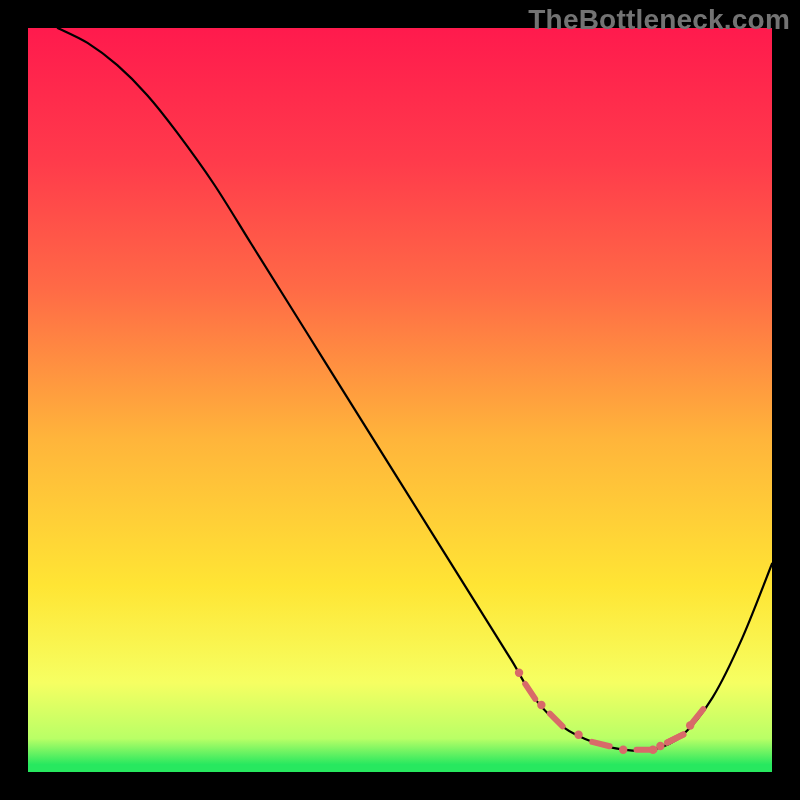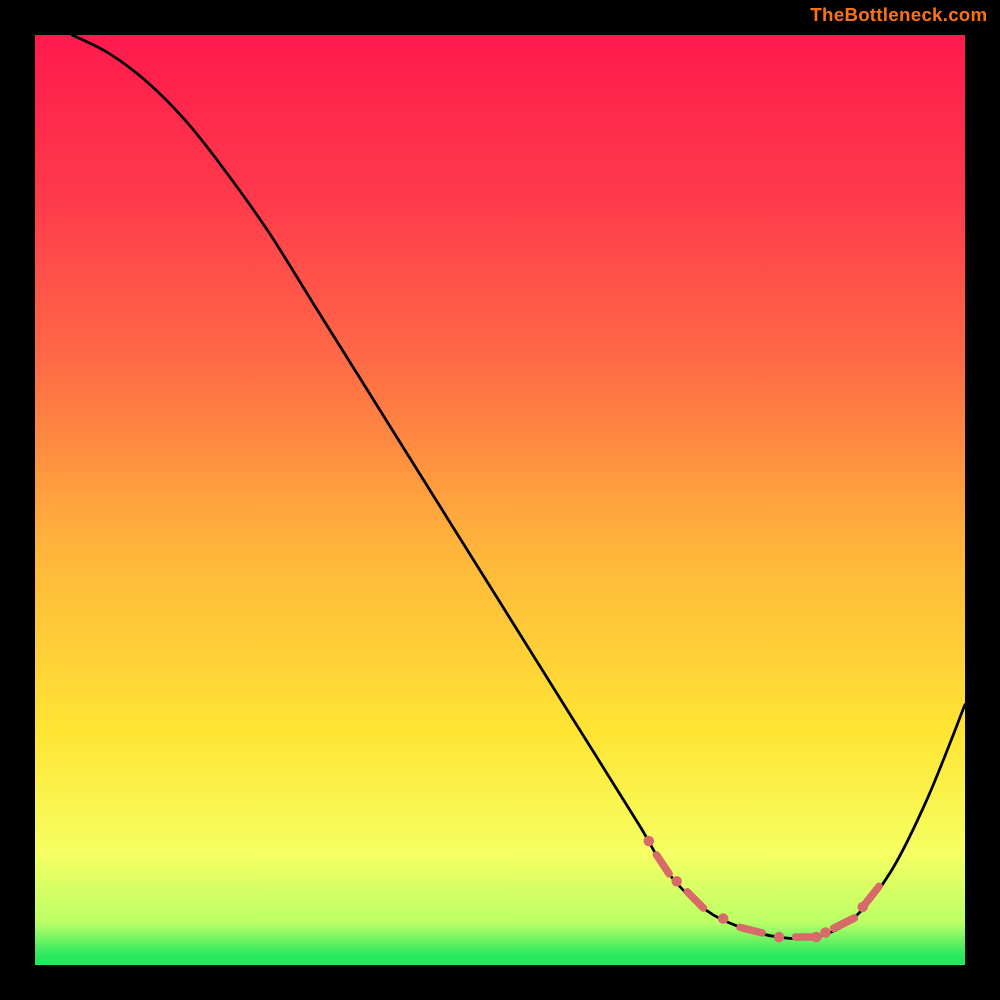--- a/index.html
+++ b/index.html
@@ -16,23 +16,23 @@
     top: 28px;
     width: 744px;
     height: 744px;
     box-sizing: border-box;
   }
   .watermark {
     position: absolute;
     top: 4px;
     right: 10px;
     font-family: Arial, Helvetica, sans-serif;
-    font-size: 15px;
+    font-size: 28px;
     font-weight: 600;
-    color: #f97316;
+    color: #737373;
     letter-spacing: 0.2px;
   }
   
   svg.plot {
     position: absolute;
     left: 0;
     top: 0;
     width: 744px;
     height: 744px;
     display: block;

